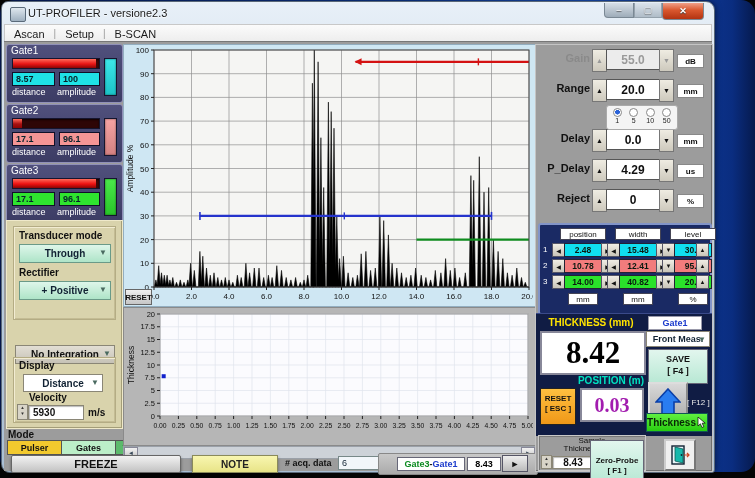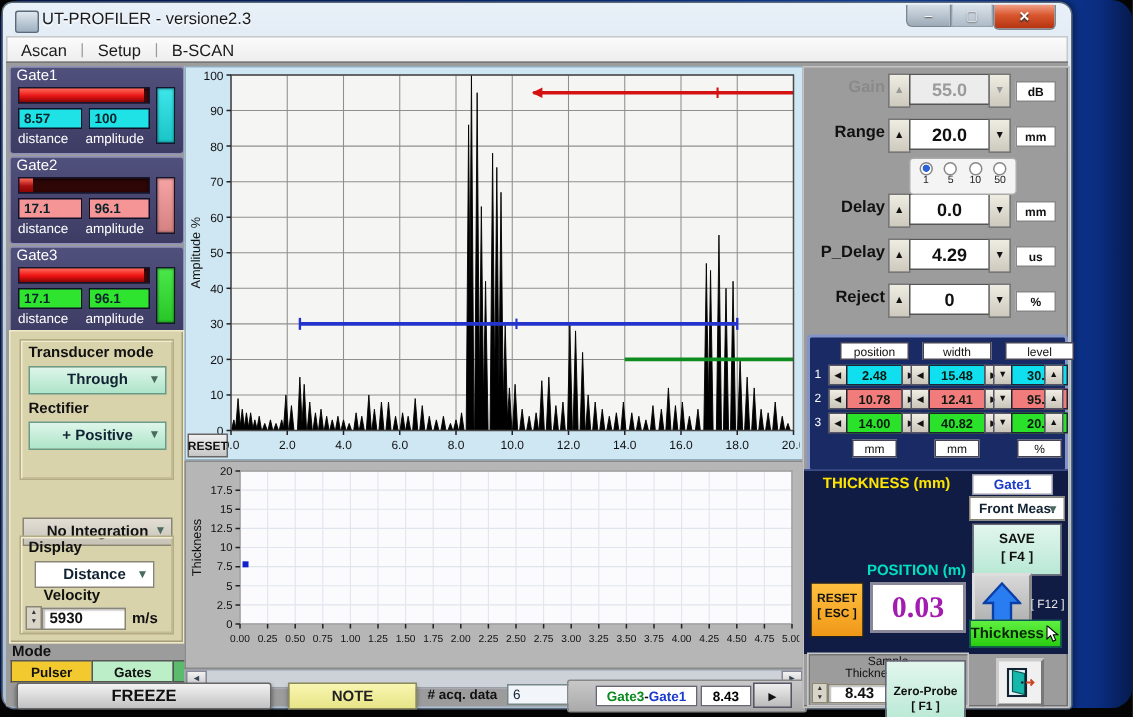--- a/index.html
+++ b/index.html
@@ -551,20 +551,21 @@
             <span class="gt-val" style="left: 134px; top: 50px; background: rgb(42, 226, 42);">20.0</span>
             <span class="gt-btn" style="left: 156px; top: 50px; width: 11px;">▲</span>
             <div class="gt-unit" style="left: 28px; top: 68px; width: 28px;">mm</div>
             <div class="gt-unit" style="left: 83px; top: 68px; width: 28px;">mm</div>
             <div class="gt-unit" style="left: 138px; top: 68px; width: 28px;">%</div>
           </div>
 
         <div class="meas">
           <div class="th-label">THICKNESS (mm)</div>
           <div class="gate-ref">Gate1</div>
+          <div class="th-display">8.42</div>
           <div class="dd whitedd frontmeas">
             <span>Front Meas.</span>
             <span class="dd-arrow">▼</span>
           </div>
           <div class="savebtn">
             <div>SAVE</div>
             <div style="font-size:9px;">[ F4 ]</div>
           </div>
           <div class="pos-label">POSITION (m)</div>
           <div class="resetbtn">

